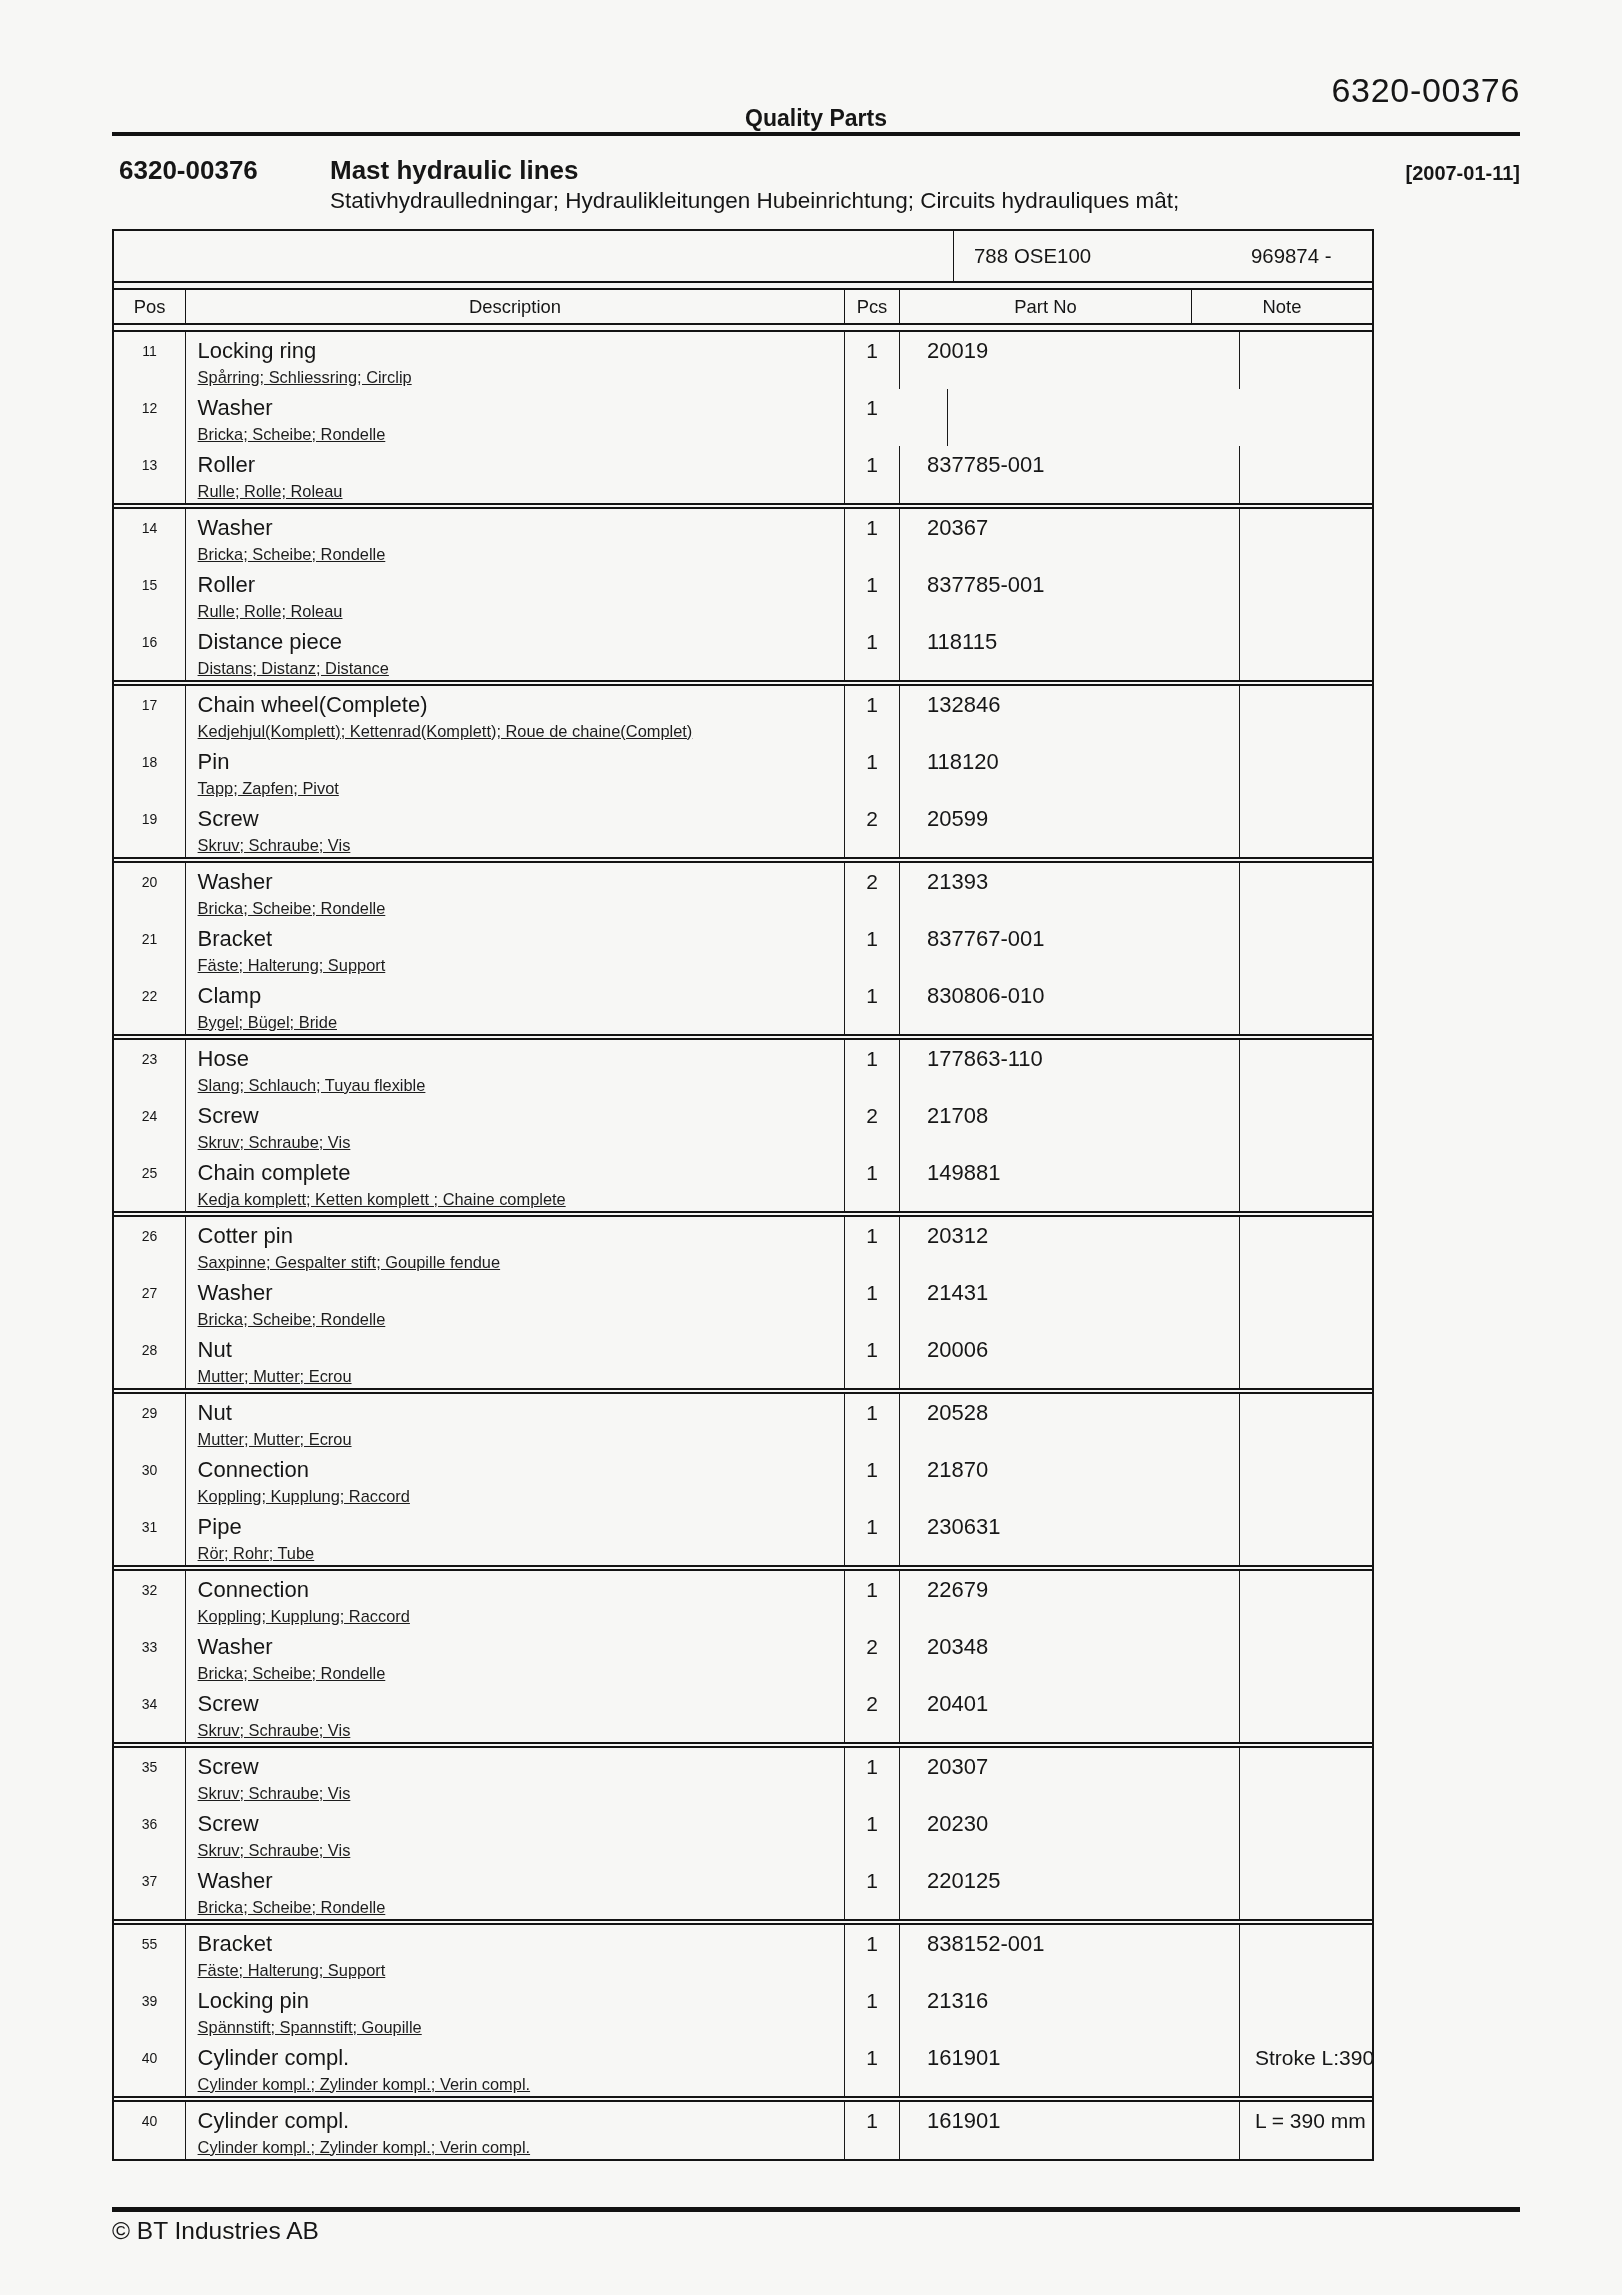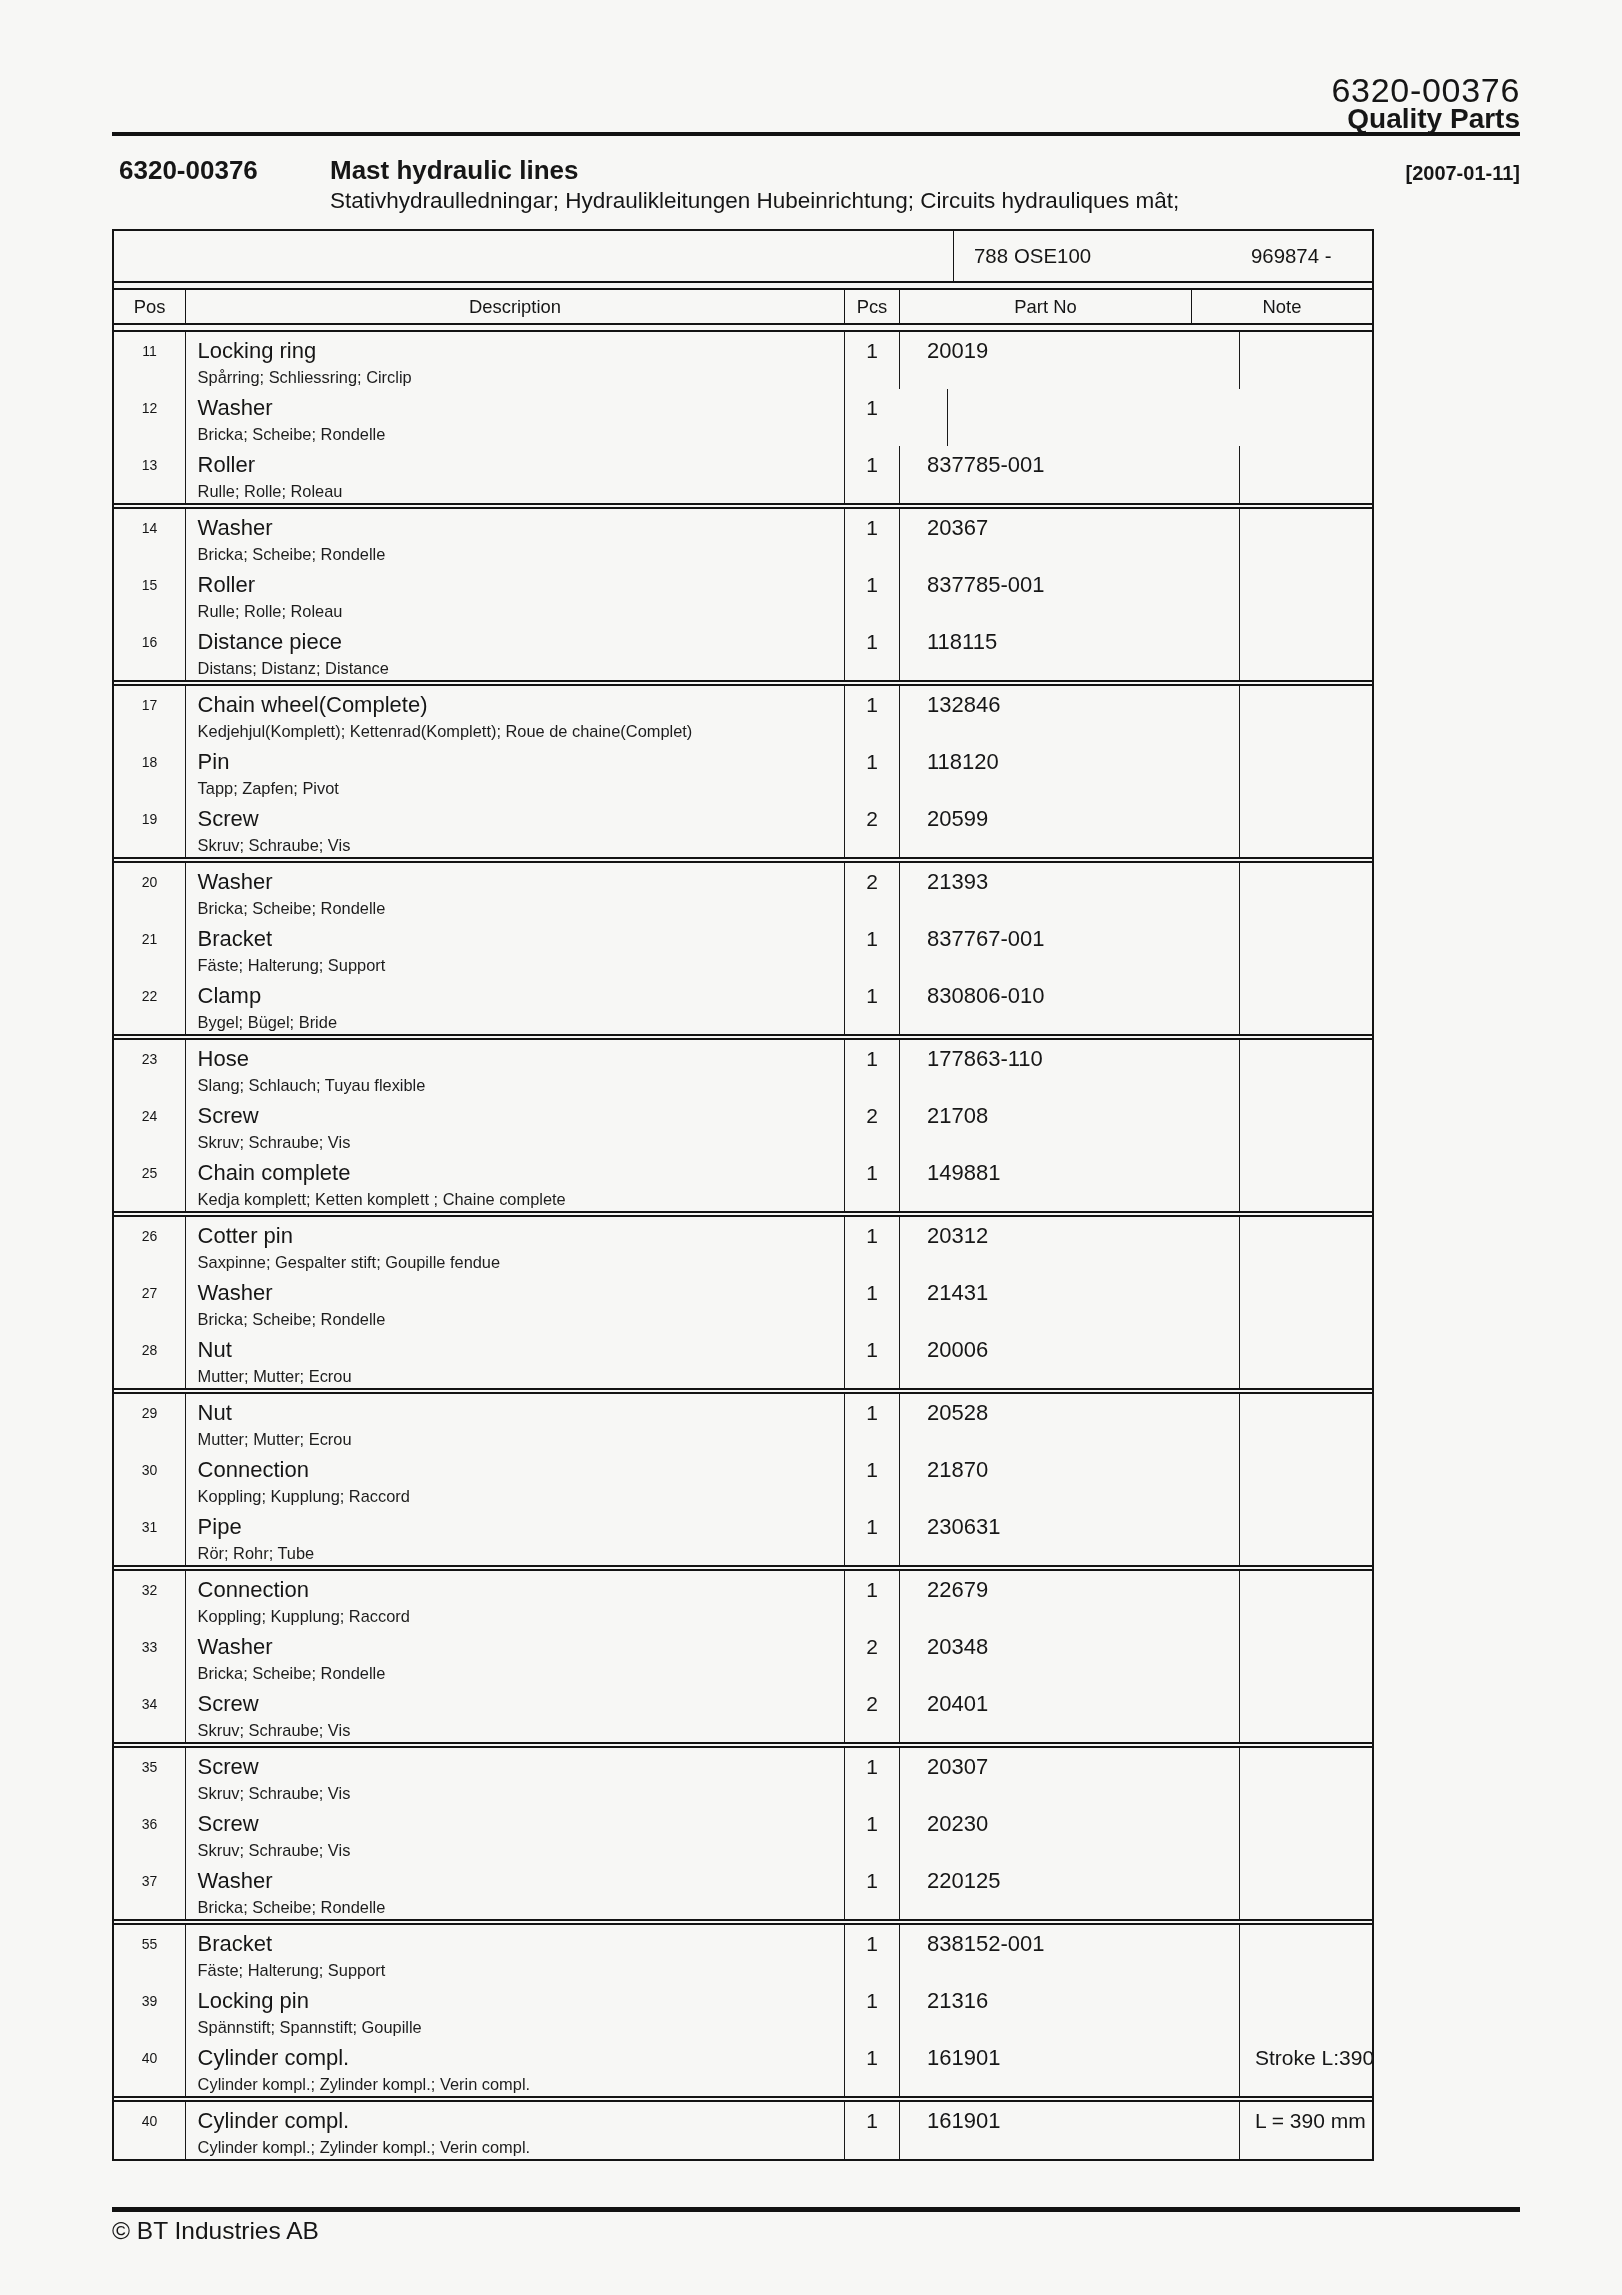--- a/index.html
+++ b/index.html
@@ -7,21 +7,21 @@
     width:1622px;height:2295px;position:relative;
     background:#f7f7f5;color:#161616;
     font-family:"Liberation Sans", sans-serif;
     -webkit-font-smoothing:antialiased;
   }
   .page{position:absolute;inset:0;}
 
   
   .brand{
     position:absolute;left:112px;top:105px;width:1408px;
-    text-align:right;font-size:28px;font-weight:bold;line-height:27px;
+    text-align:center;font-size:23px;font-weight:bold;line-height:27px;
   }
   .doc-no{
     position:absolute;right:102px;top:71px;
     font-size:34px;font-weight:400;line-height:38px;letter-spacing:0.7px;
   }
   .rule{position:absolute;left:112px;width:1408px;background:#121212;}
   .top-rule{top:132px;height:4.1px;}
 
   .title-no{position:absolute;left:119px;top:155px;font-size:26px;font-weight:bold;line-height:31px;}
   .title-name{position:absolute;left:330px;top:155px;font-size:26px;font-weight:bold;line-height:31px;}
@@ -53,21 +53,21 @@
   }
   .thead > div:first-child{border-left:none;}
 
   .group + .group{border-top:6.1px double #141414;}
   .entry{min-height:57px;box-sizing:border-box;}
   .entry > .cell{border-left:1.4px solid #1a1a1a;padding-top:6.1px;box-sizing:border-box;}
   .entry > .cell:first-child{border-left:none;}
   .cell-pos{text-align:center;font-size:14px;line-height:26px;}
   .cell-desc{padding-left:11.6px;padding-right:5.5px;}
   .desc-main{font-size:22px;line-height:26px;white-space:nowrap;}
-  .desc-sub{font-size:16.4px;line-height:20.4px;margin-top:2.7px;color:#1d1d1d;white-space:nowrap;}
+  .desc-sub{font-size:16.4px;line-height:20.4px;margin-top:2.7px;color:#1d1d1d;white-space:nowrap;text-decoration:underline;}
   .cell-pcs{text-align:center;font-size:21px;line-height:26px;}
   .cell-part{padding-left:27px;font-size:22px;line-height:26px;white-space:nowrap;}
   .cell-note{padding-left:15px;font-size:21px;line-height:26px;white-space:nowrap;margin-left:48px;}
 
   
   .footer-rule{top:2207px;height:4.8px;}
   .footer-text{
     position:absolute;left:112px;top:2216px;width:1408px;
     font-size:24.5px;line-height:30px;
   }

